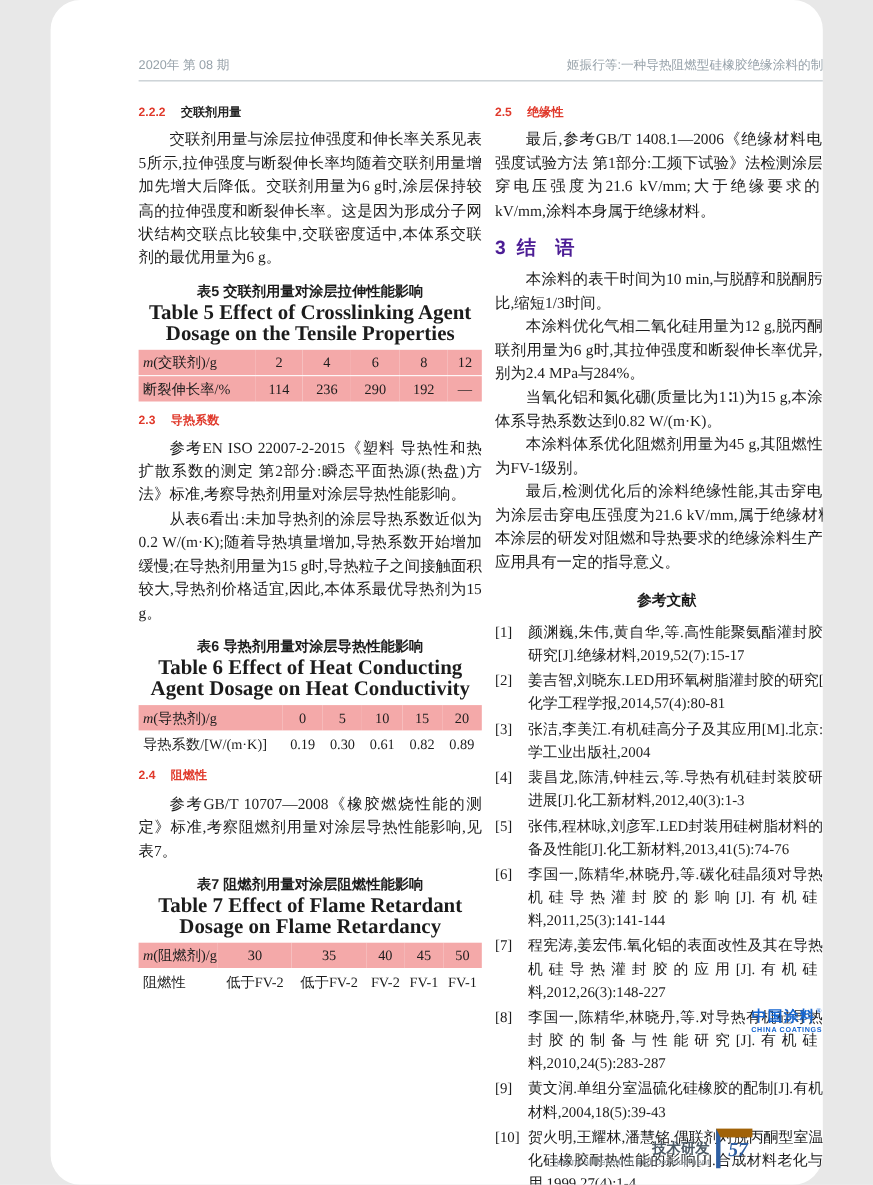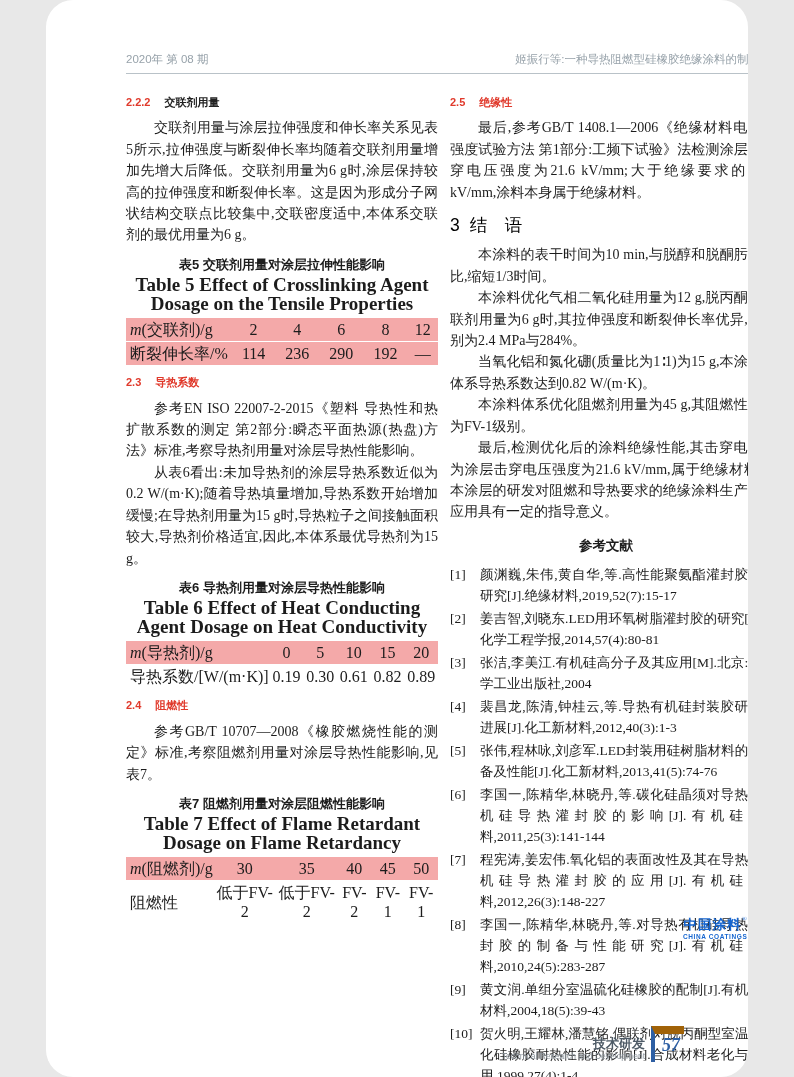--- a/index.html
+++ b/index.html
@@ -13,30 +13,30 @@
   .col{position:absolute;top:86px;width:312px;font-size:14px;line-height:21.4px;text-align:justify;}
   .col-left{left:80px;}
   .col-right{left:404px;}
   p.body{margin:0;text-indent:2em;}
   
   .h-sub{font-family:"Liberation Sans","DejaVu Sans",sans-serif;font-weight:bold;font-size:11px;
          margin:6px 0 4px 0;text-indent:0;}
   .h-sub .num{color:#e0392b;margin-right:14px;font-weight:bold;}
   .h-sub .t-black{color:#222;}
   .h-sub .t-red{color:#e0392b;}
-  .h-main{font-family:"Liberation Sans","DejaVu Sans",sans-serif;font-weight:normal;font-size:17.5px;
-          color:#000000;margin:12px 0 8px 0;}
+  .h-main{font-family:"Liberation Sans","DejaVu Sans",sans-serif;font-weight:bold;font-size:17.5px;
+          color:#4c1d95;margin:12px 0 8px 0;}
   .h-main .num{margin-right:10px;}
   
   .tblwrap{margin:8px 0 6px 0;}
   .cap-zh{font-family:"Liberation Sans","DejaVu Sans",sans-serif;font-weight:bold;font-size:13px;
           text-align:center;margin:2px 0 1px 0;}
   .cap-en{font-family:"Liberation Serif","DejaVu Serif",serif;font-weight:bold;font-size:19px;
           text-align:center;line-height:18.5px;margin-bottom:4px;}
-  table.dt{width:100%;border-collapse:separate;border-spacing:0 1px;font-size:16px;}
+  table.dt{width:100%;border-collapse:separate;border-spacing:0 1px;font-size:13px;}
   table.dt td{padding:2px 1px;text-align:center;line-height:19px;}
   table.dt td.lbl{text-align:left;padding-left:4px;white-space:nowrap;}
   tr.shade td{background:#f4a9a9;}
   .it{font-style:italic;}
   
   .refhead{font-family:"Liberation Sans","DejaVu Sans",sans-serif;font-weight:bold;font-size:13.5px;
            text-align:center;margin:12px 0 8px 0;}
   .ref{display:flex;margin:0 0 2px 0;font-size:13.5px;line-height:21px;}
   .ref .no{flex:0 0 30px;}
   .ref .txt{flex:1;text-align:justify;}

